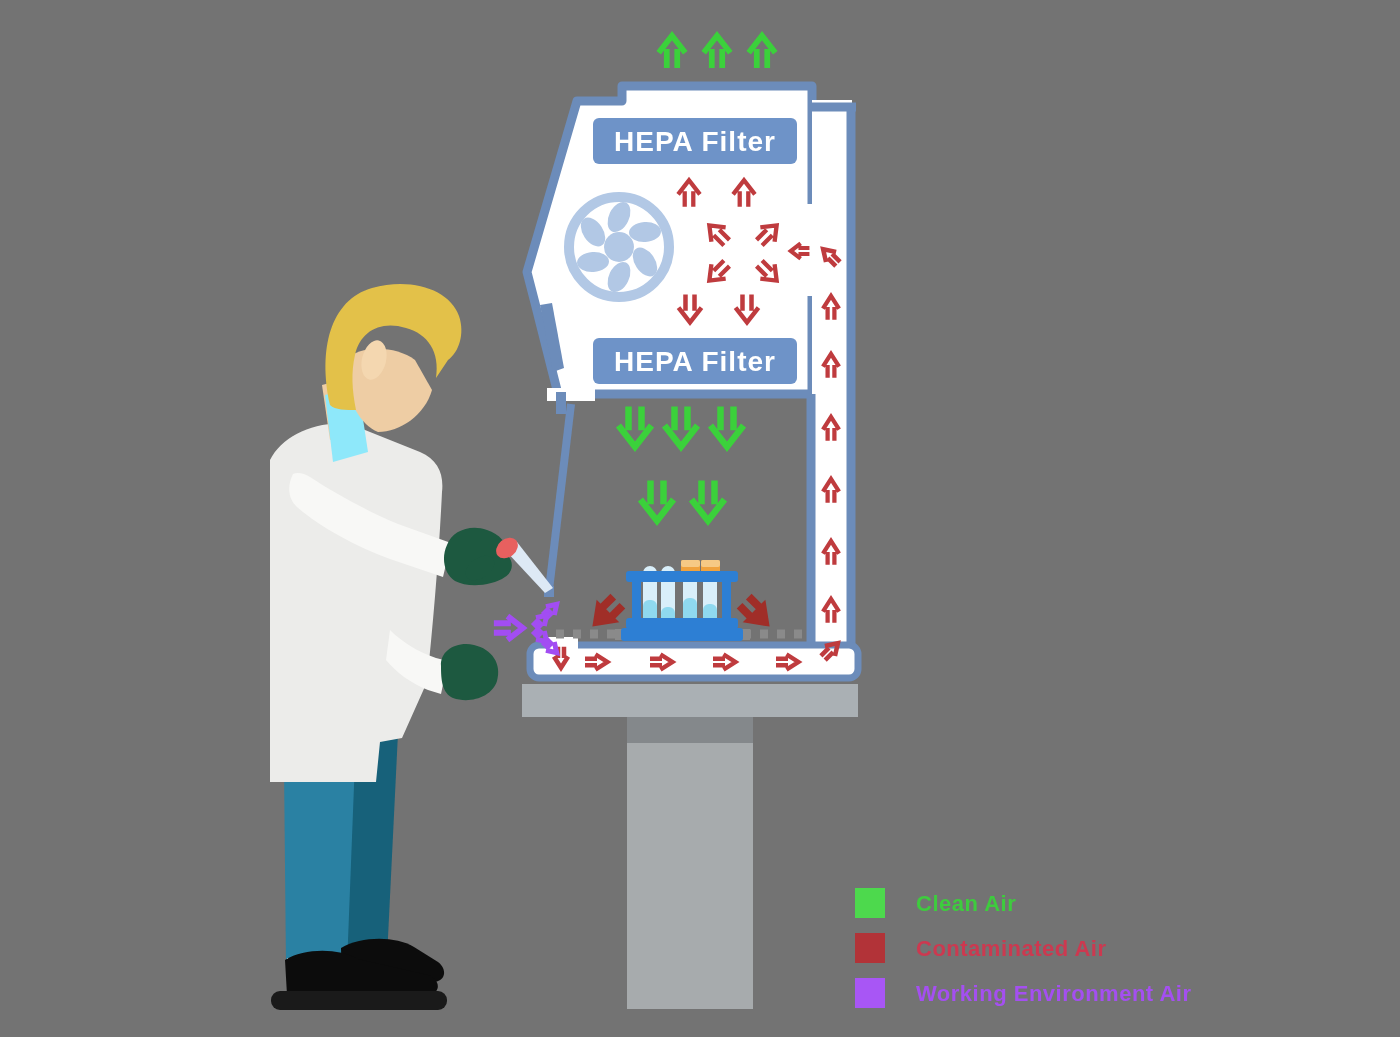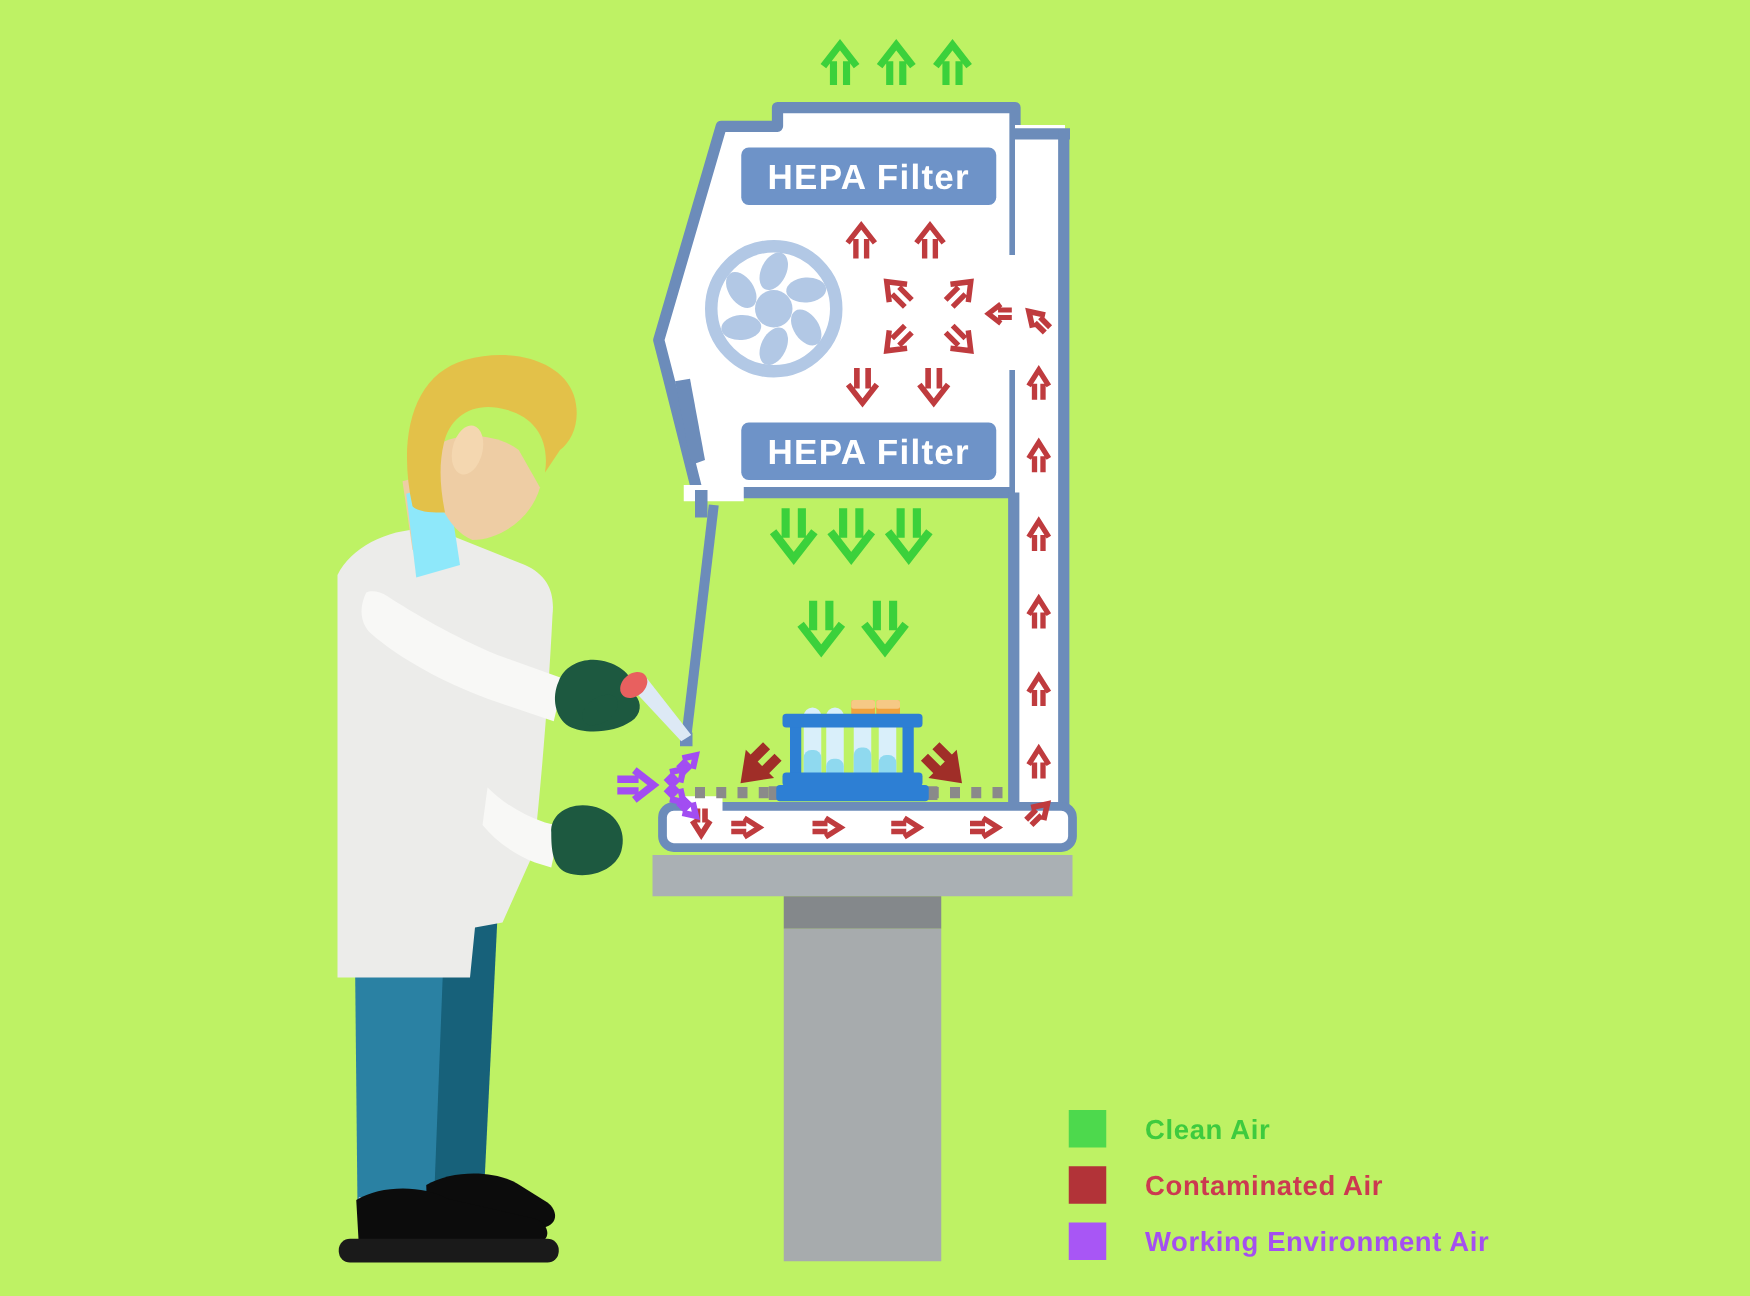--- a/index.html
+++ b/index.html
@@ -1,16 +1,16 @@
 <!DOCTYPE html>
 <html><head>
 <meta charset="utf-8">
 <style>
   html,body{margin:0;padding:0;background:#000;}
-  .stage{position:relative;width:1400px;height:1037px;background:#bef264;overflow:hidden;}
+  .stage{position:relative;width:1400px;height:1037px;background:#737373;overflow:hidden;}
   svg{display:block;}
   .hepa-text{font-family:"Liberation Sans","DejaVu Sans",sans-serif;font-weight:bold;font-size:28px;letter-spacing:1px;fill:#ffffff;}
   .legend-text{font-family:"Liberation Sans","DejaVu Sans",sans-serif;font-weight:bold;font-size:22px;letter-spacing:0.5px;}
 </style>
 </head>
 <body>
 
 <div class="stage">
 <svg width="1400" height="1037" viewBox="0 0 1400 1037">
   <defs>

